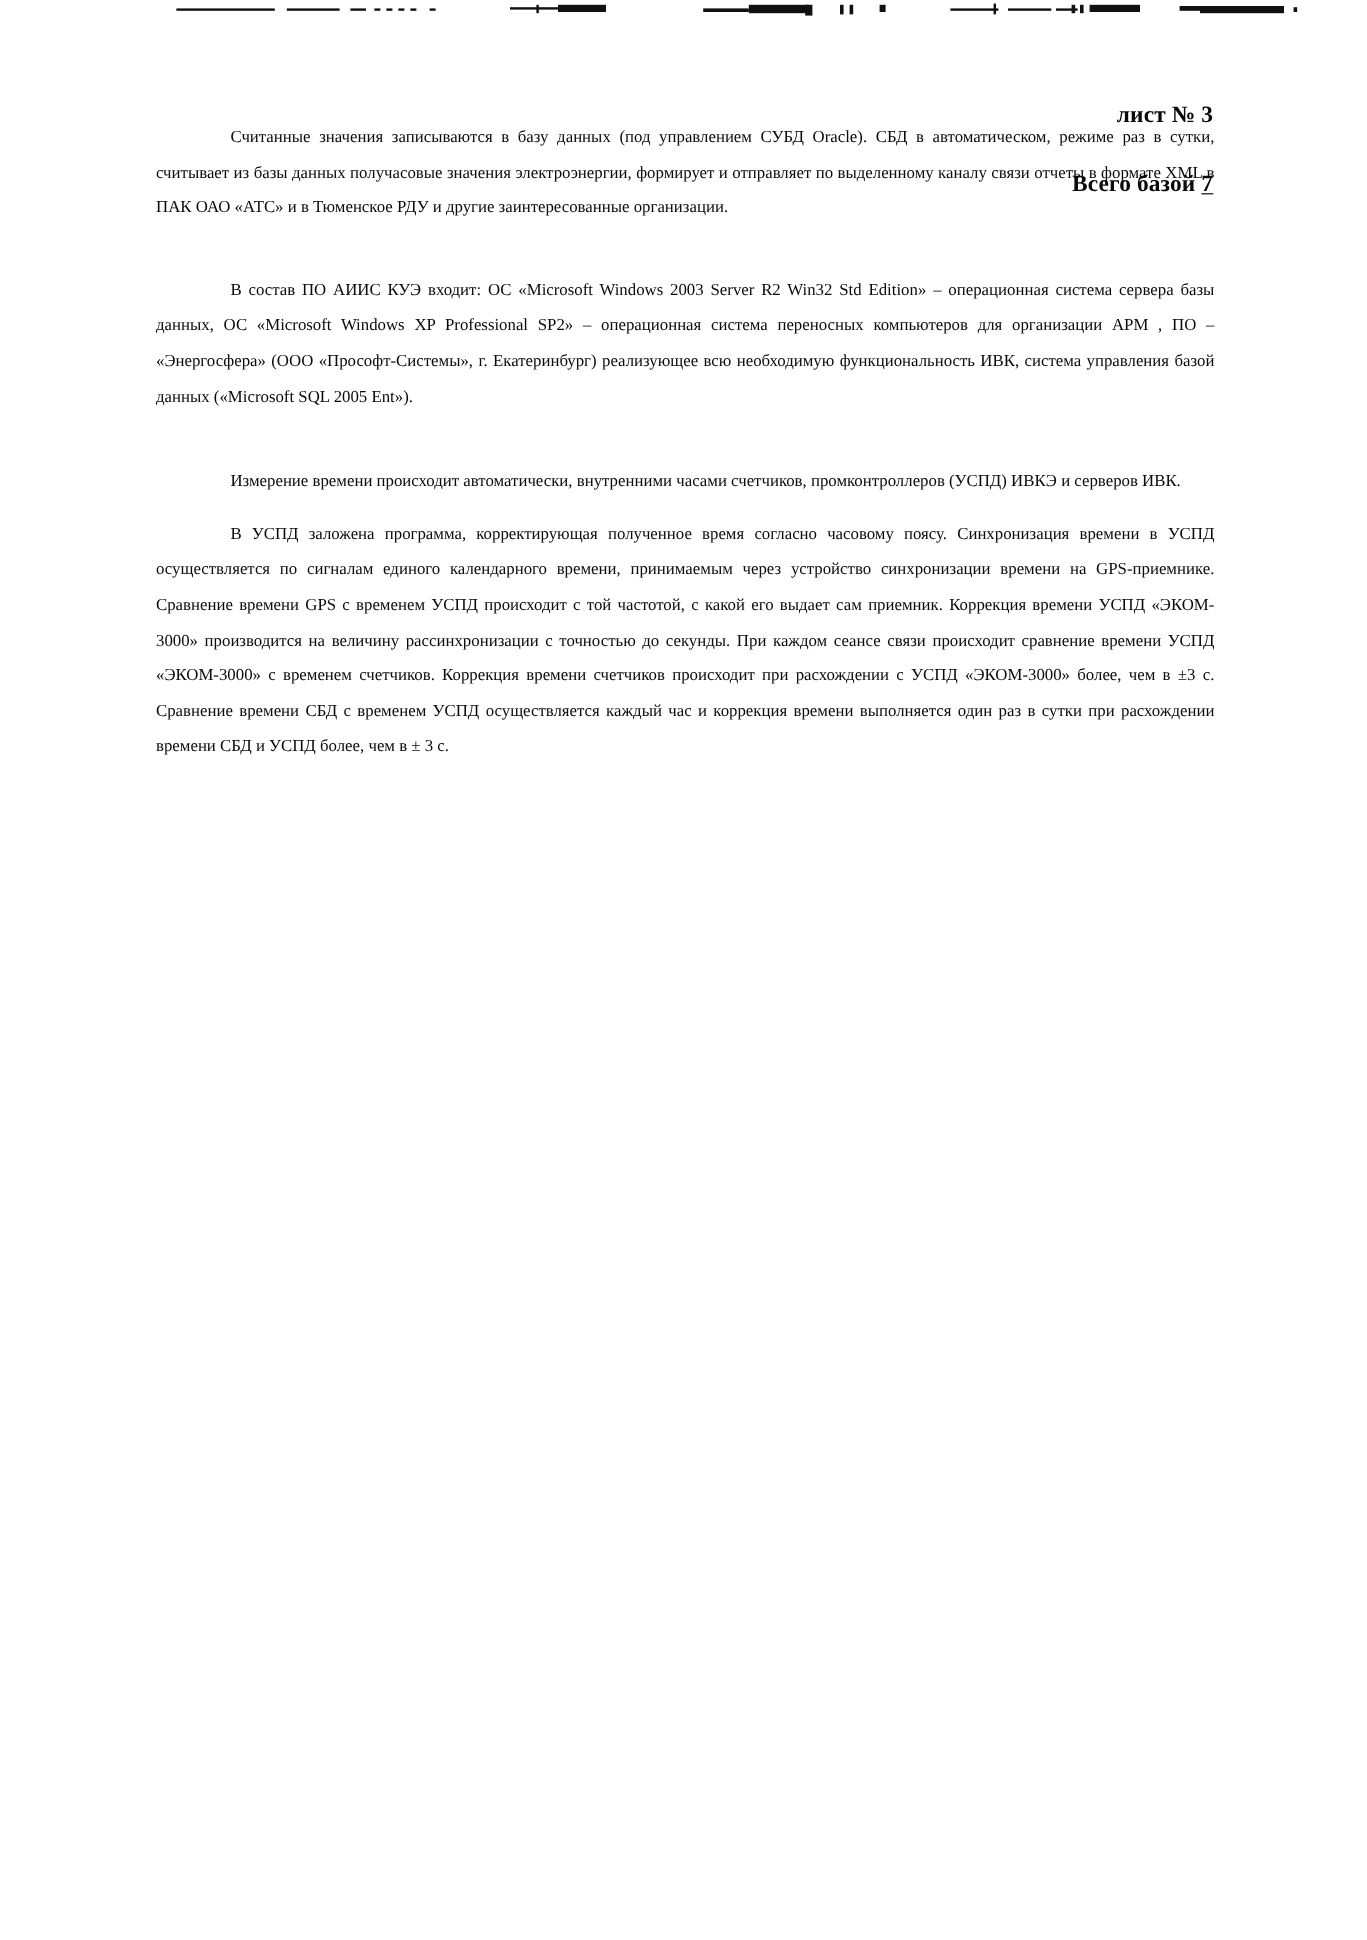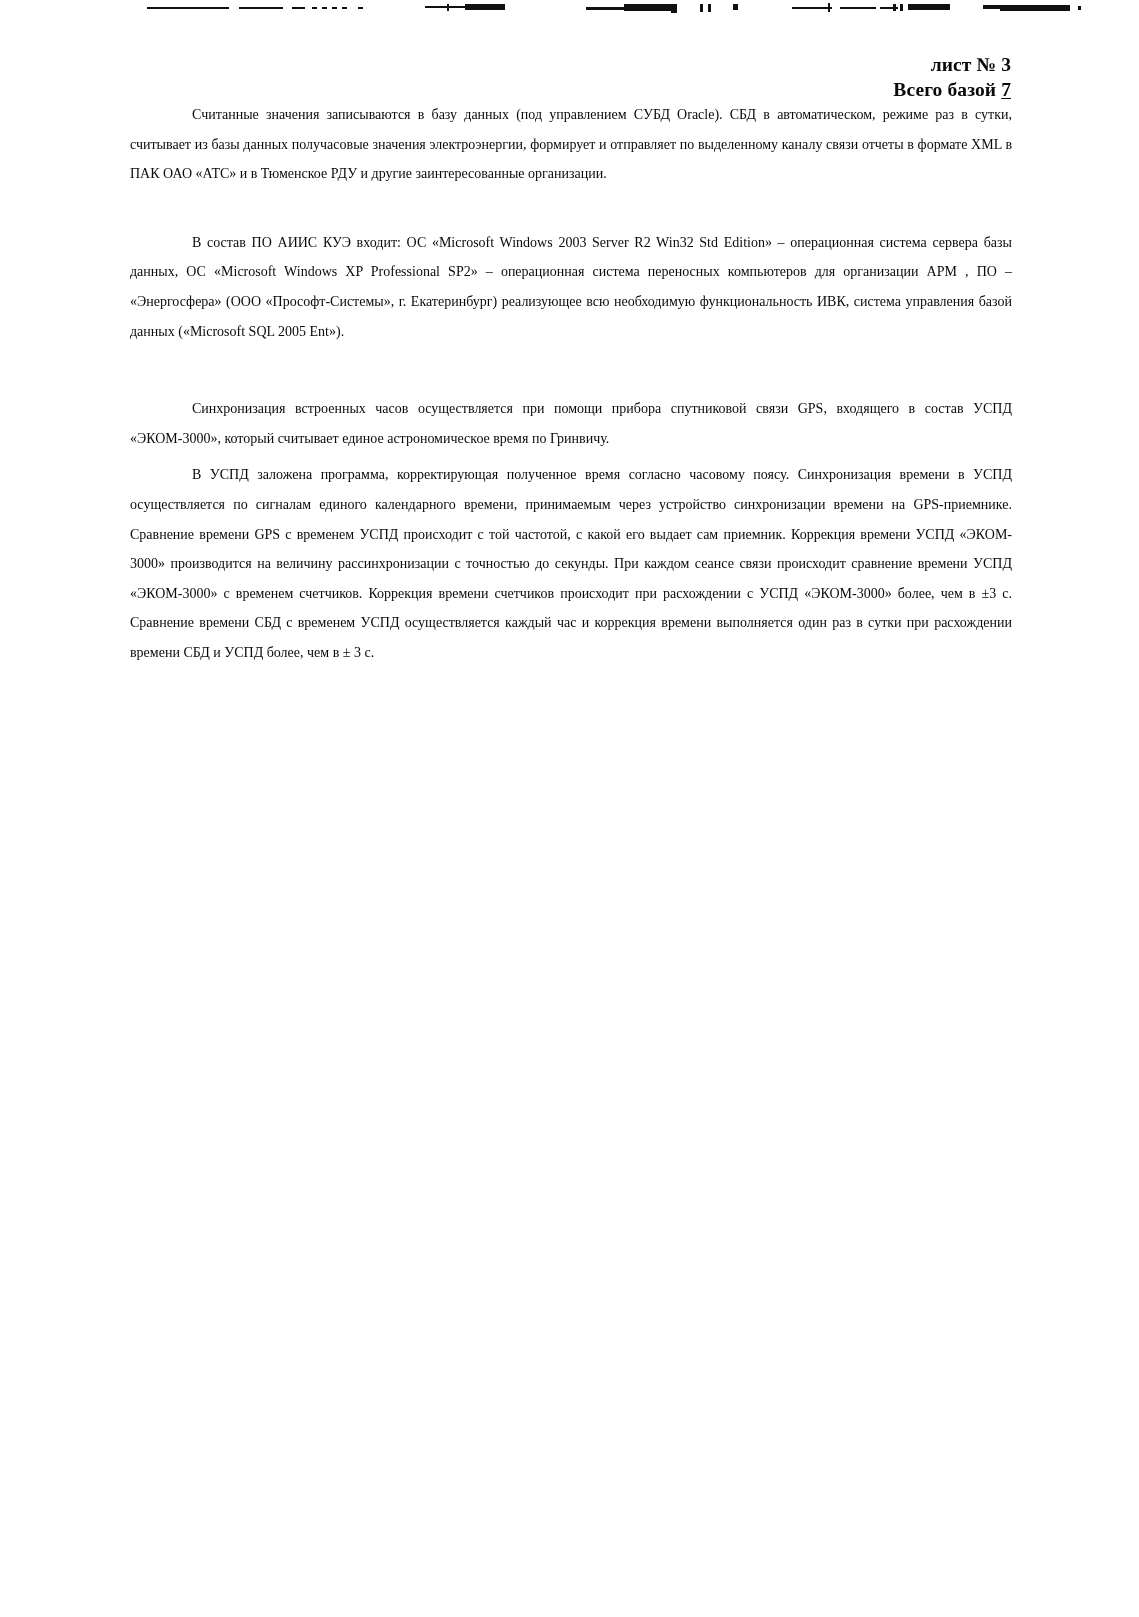--- a/index.html
+++ b/index.html
@@ -37,20 +37,21 @@
     right: 128px;
     top: 52px;
     text-align: right;
     font-size: 19.5px;
     line-height: 25px;
     font-weight: 700;
     letter-spacing: 0.1px;
   }
   .sheet-header .line {
     white-space: nowrap;
+    margin-top: 32px;
   }
   .sheet-header .u {
     text-decoration: underline;
     text-underline-offset: 2px;
   }
 
   
   .body {
     position: absolute;
     left: 130px;
@@ -127,23 +128,23 @@
 
     <div class="gap-md"></div>
 
     <div class="gap-md"></div>
 
     <p class="para">В состав ПО АИИС КУЭ входит: ОС «Microsoft Windows 2003 Server R2 Win32 Std Edition» – операционная система сервера базы данных, ОС «Microsoft Windows XP Professional SP2» – операционная система переносных компьютеров для организации АРМ , ПО – «Энергосфера» (ООО «Прософт-Системы», г. Екатеринбург) реализующее всю необходимую функциональность ИВК, система управления базой данных («Microsoft SQL 2005 Ent»).</p>
     <div class="gap-lg"></div>
 
     <div class="gap-sm"></div>
 
+    <p class="para">Измерение времени происходит автоматически, внутренними часами счетчиков, промконтроллеров (УСПД) ИВКЭ и серверов ИВК.</p>
     <div class="gap-sm"></div>
 
-    <p class="para">Синхронизация встроенных часов осуществляется при помощи прибора спутниковой связи GPS, входящего в состав УСПД «ЭКОМ-3000», который считывает единое астрономическое время по Гринвичу.</p>
     <div class="gap-sm"></div>
 
     <p class="para">В УСПД заложена программа, корректирующая полученное время согласно часовому поясу. Синхронизация времени в УСПД осуществляется по сигналам единого календарного времени, принимаемым через устройство синхронизации времени на GPS-приемнике. Сравнение времени GPS с временем УСПД происходит с той частотой, с какой его выдает сам приемник. Коррекция времени УСПД «ЭКОМ- 3000» производится на величину рассинхронизации с точностью до секунды. При каждом сеансе связи происходит сравнение времени УСПД «ЭКОМ-3000» с временем счетчиков. Коррекция времени счетчиков происходит при расхождении с УСПД «ЭКОМ-3000» более, чем в ±3 с. Сравнение времени СБД с временем УСПД осуществляется каждый час и коррекция времени выполняется один раз в сутки при расхождении времени СБД и УСПД более, чем в ± 3 с.</p>
     <div class="gap-sm"></div>
 
 
   </div>
 
 </div>
 

